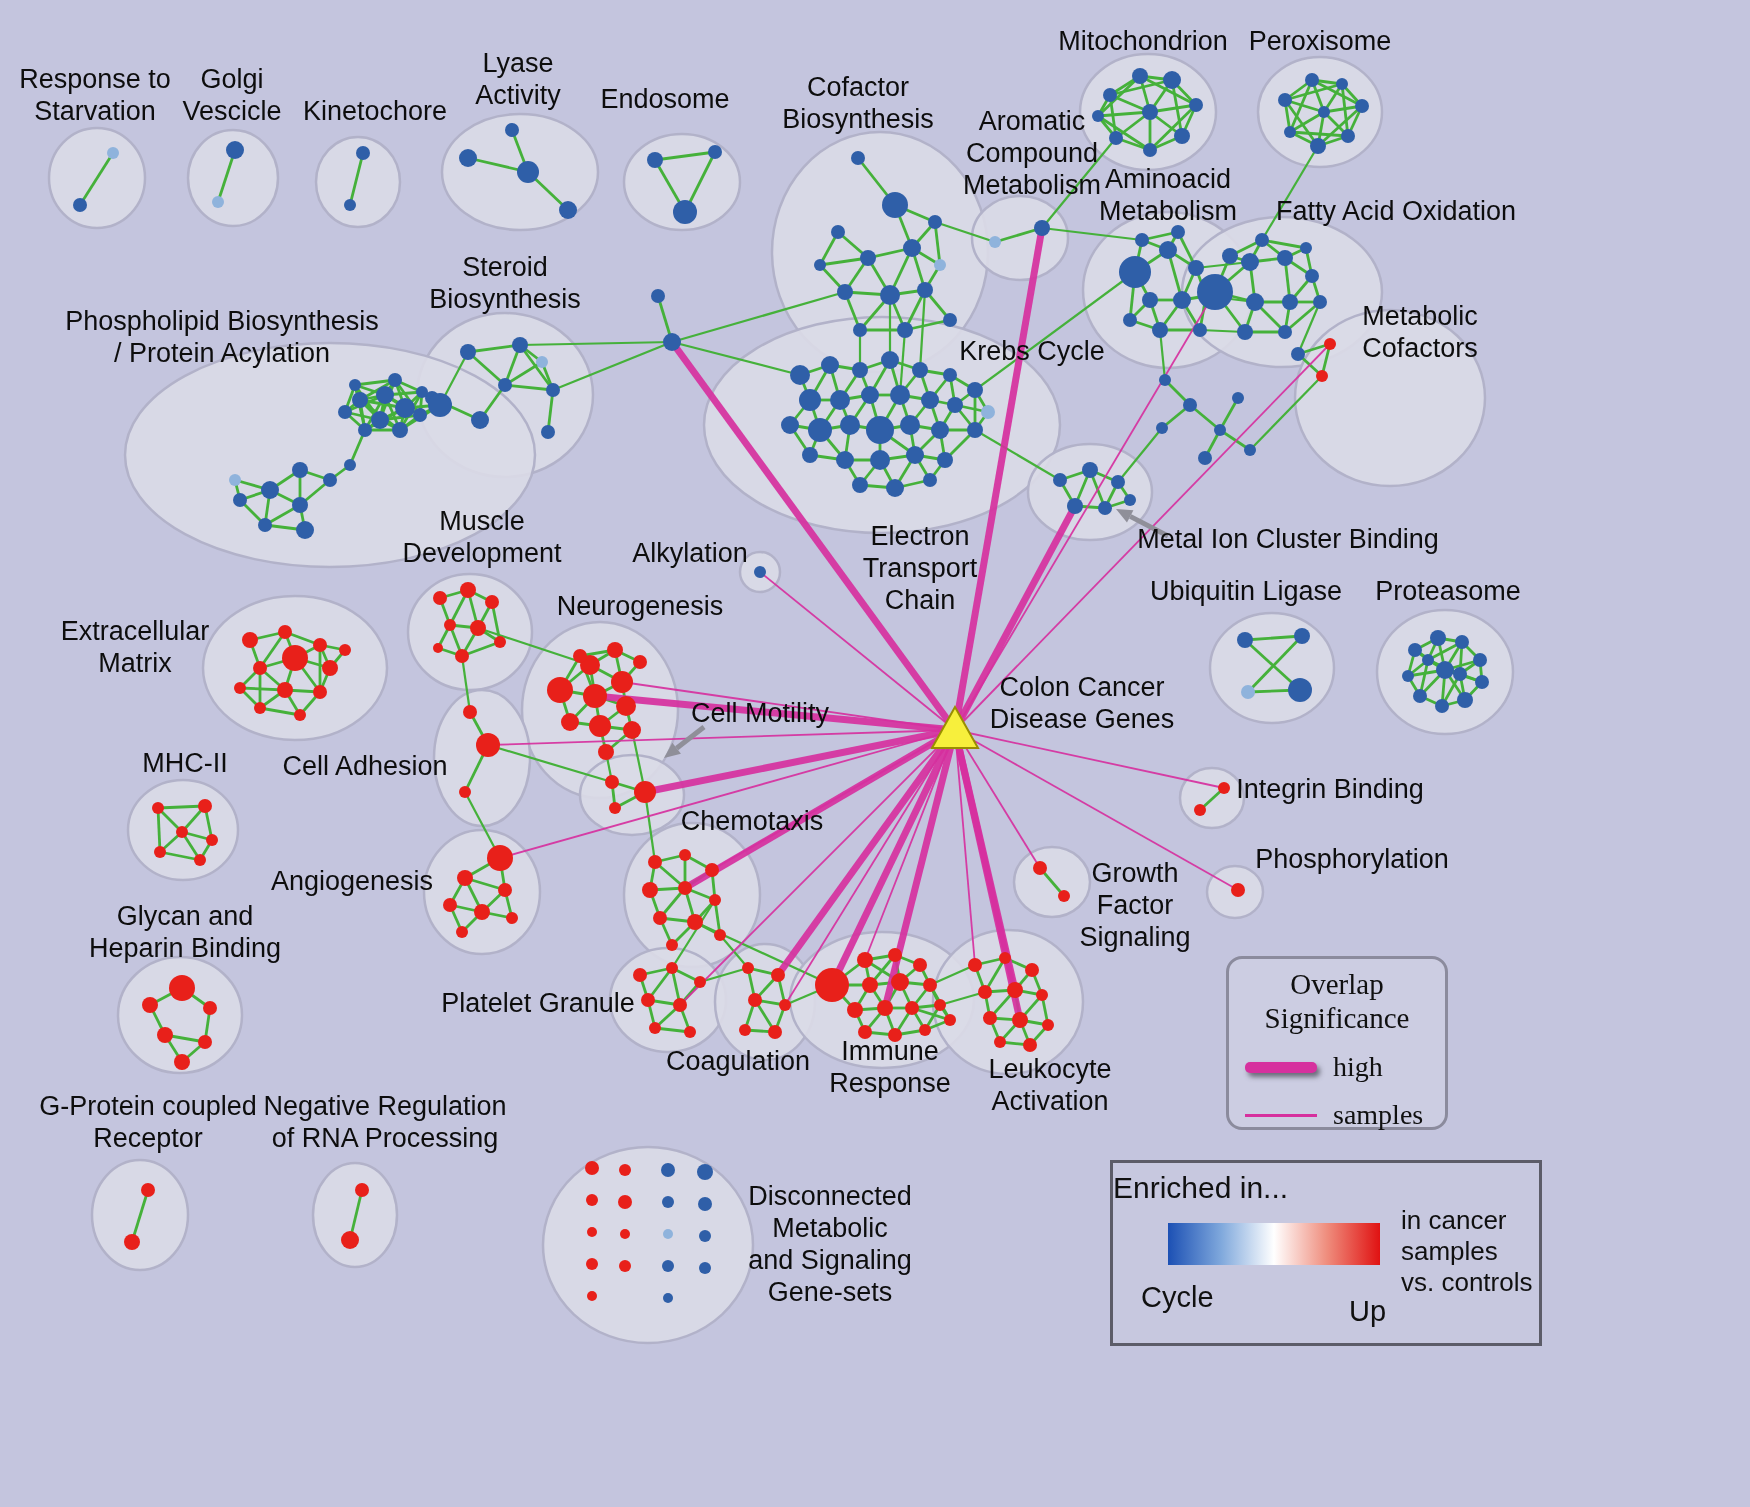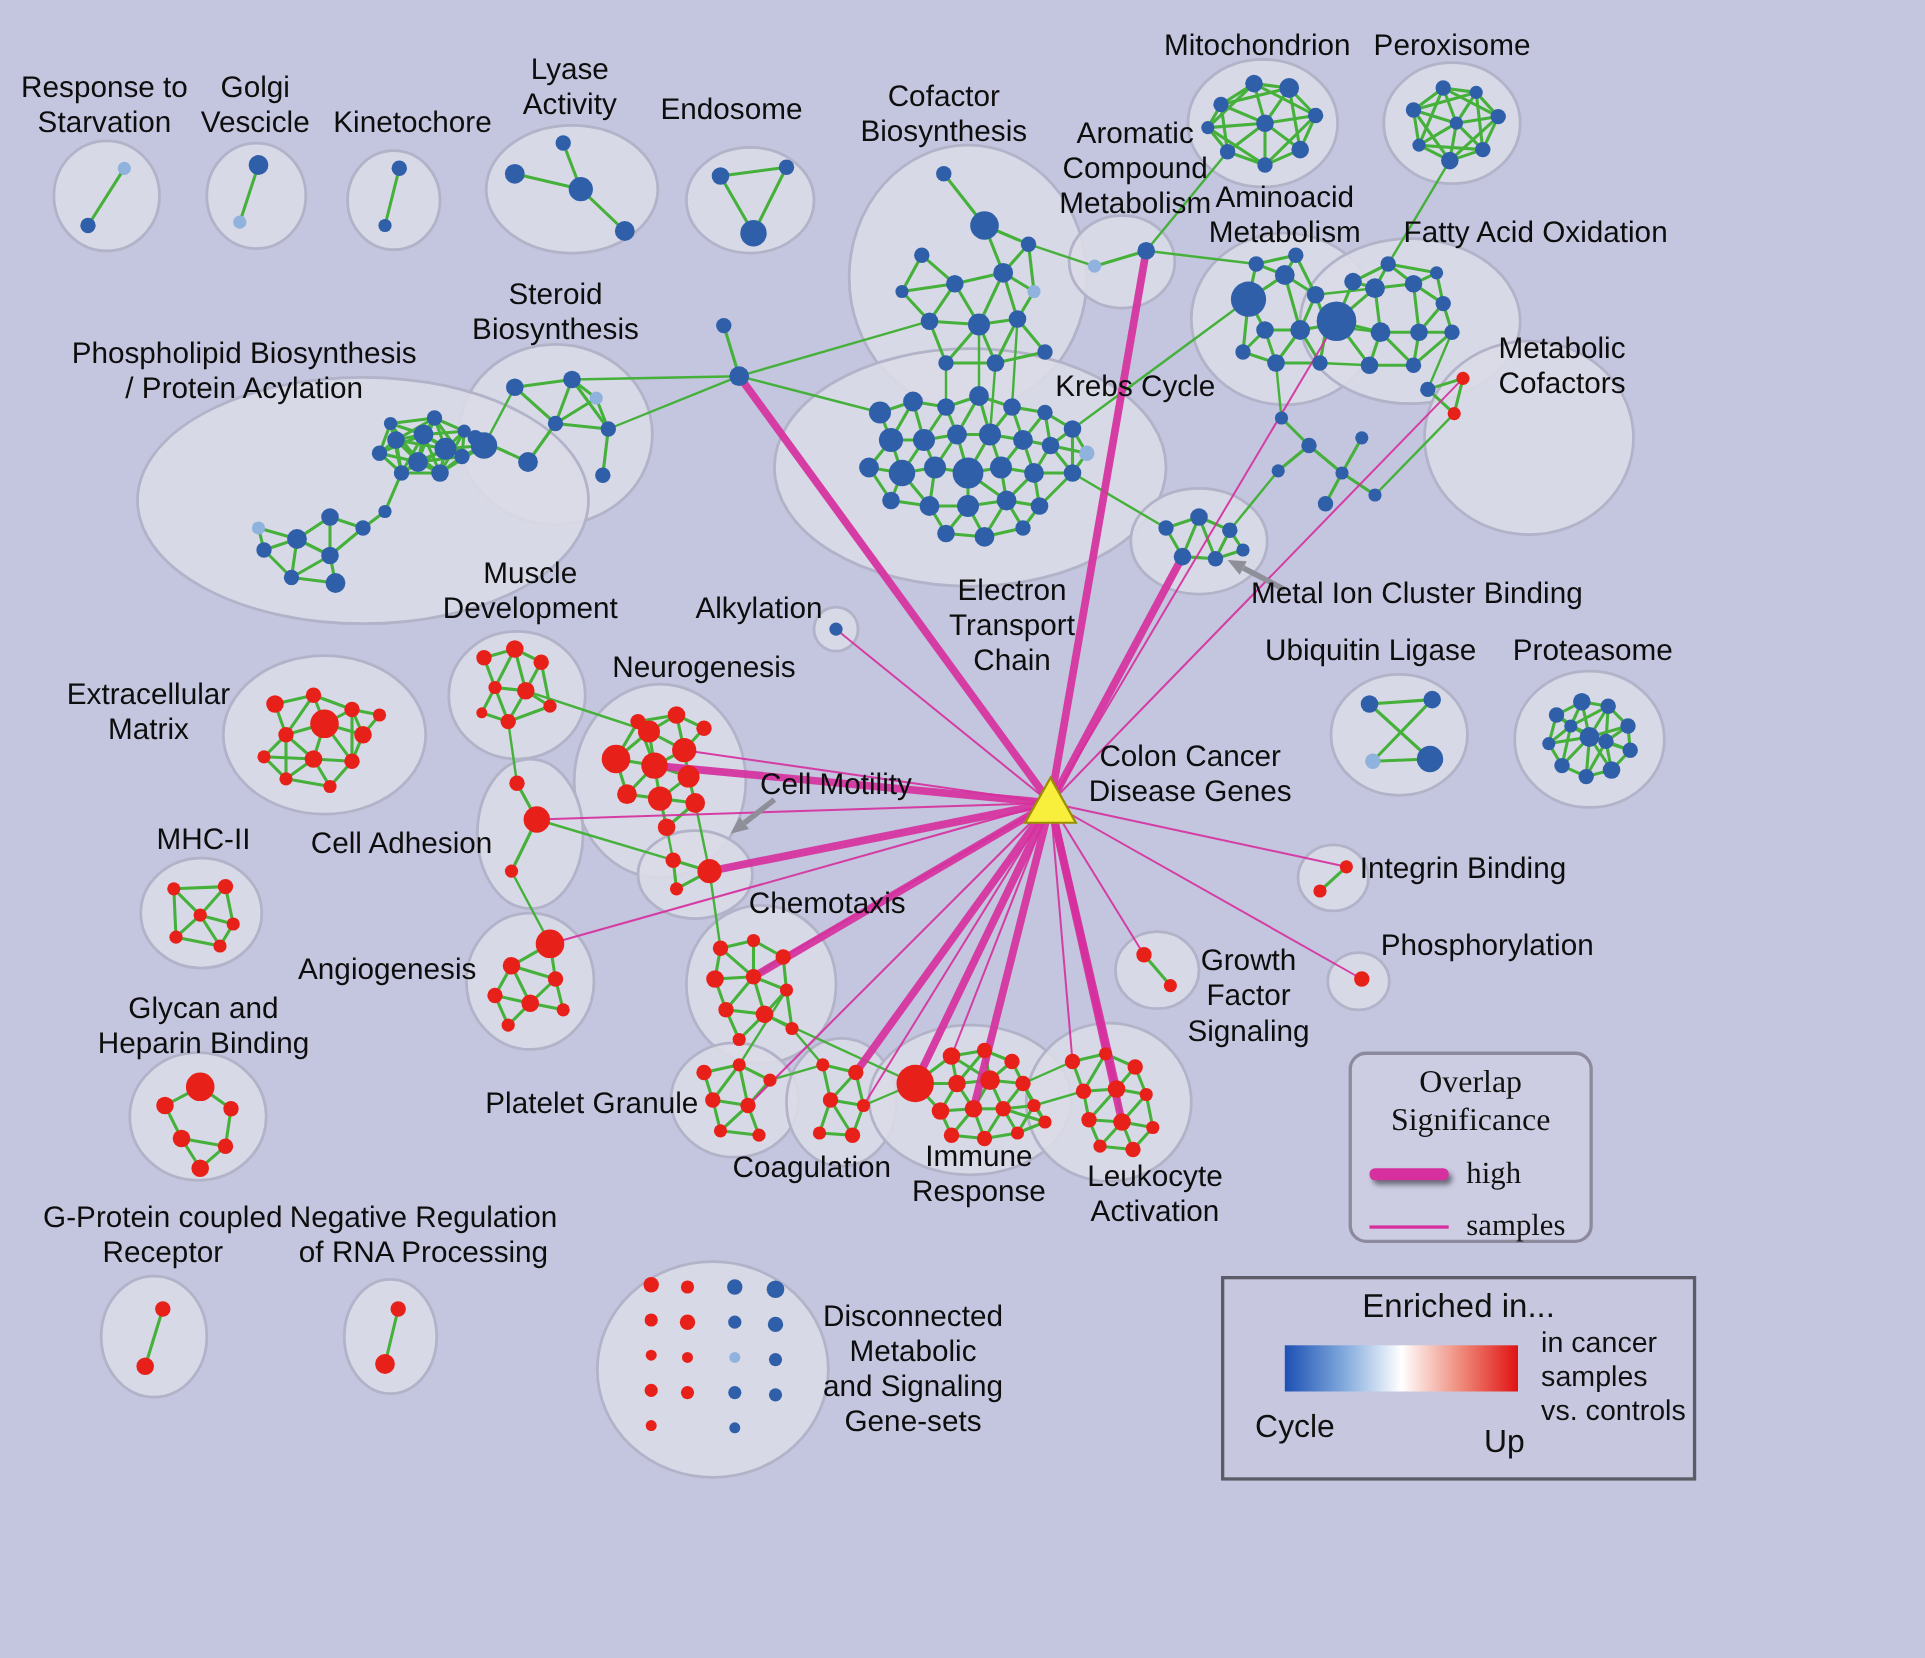--- a/index.html
+++ b/index.html
@@ -9,21 +9,21 @@
   .legend{position:absolute;box-sizing:border-box;color:#101010;}
   .legend-overlap{left:1226px;top:956px;width:222px;height:174px;
                   border:3px solid #8b8b9d;border-radius:16px;background:rgba(222,222,234,0.35);font-family:Liberation Serif, serif;}
   .legend-overlap .t{font-size:29px;text-align:center;margin-top:8px;line-height:34px;white-space:pre-line;}
   .legend-overlap .row{display:flex;align-items:center;margin:16px 16px 0 16px;}
   .swatch-high{width:72px;height:11px;border-radius:5px;box-shadow:3px 4px 5px rgba(90,90,105,0.85);}
   .swatch-moderate{width:72px;height:3px;}
   .legend-overlap .lab{font-size:28px;margin-left:16px;}
   .legend-enriched{left:1110px;top:1160px;width:432px;height:186px;
                    border:3px solid #5c5c68;background:rgba(206,207,224,0.3);}
-  .legend-enriched .t{font-size:30px;text-align:center;margin-top:8px;}
+  .legend-enriched .t{font-size:30px;text-align:left;margin-top:8px;}
   .gradient-bar{position:absolute;left:55px;top:60px;width:212px;height:42px;}
   .down{position:absolute;left:28px;top:118px;font-size:29px;}
   .up{position:absolute;left:236px;top:132px;font-size:29px;}
   .note{position:absolute;left:288px;top:42px;width:140px;font-size:26px;
         text-align:left;white-space:pre-line;line-height:31px;}
 </style>
 </head>
 <body>
 
 <div class="stage">

